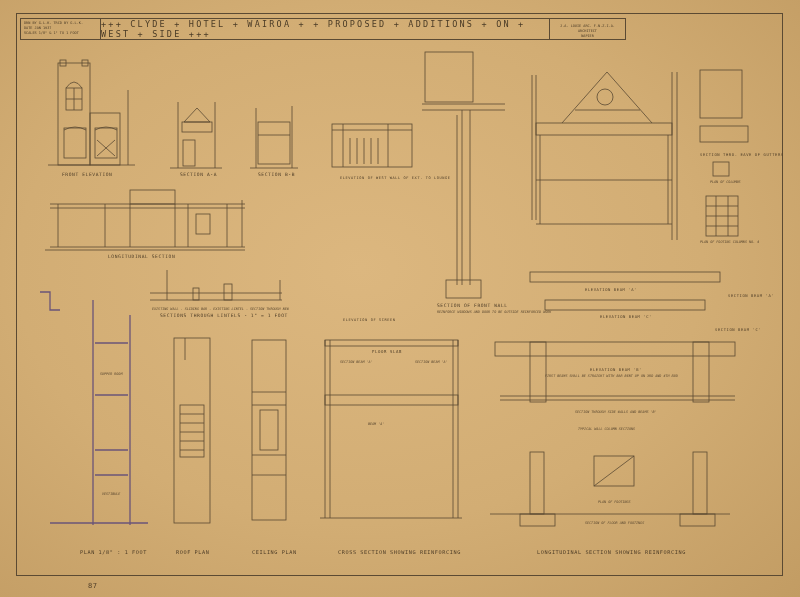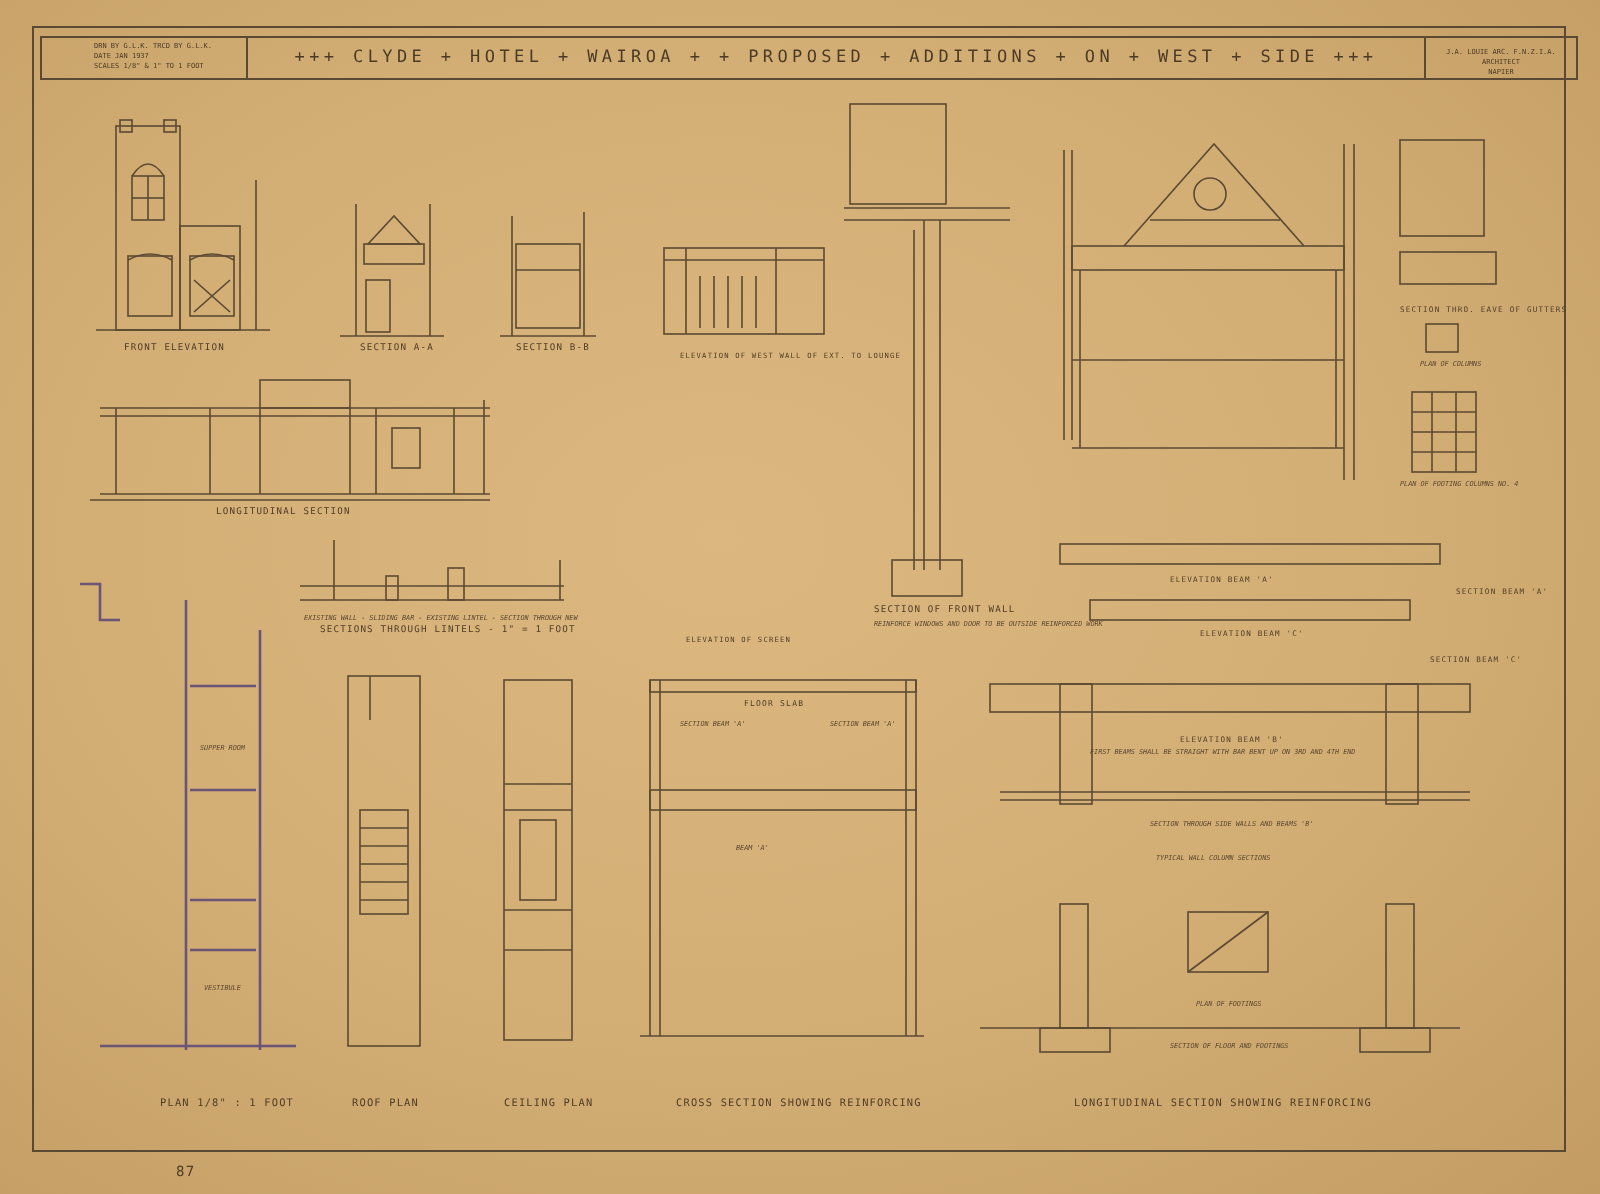--- a/index.html
+++ b/index.html
@@ -1,20 +1,20 @@
 <!DOCTYPE html>
 <html><head>
 <meta charset="utf-8">
 <style>
   html,body{margin:0;padding:0;}
   body{width:800px;height:597px;overflow:hidden;background:#c9a46e;font-family:"DejaVu Sans Mono",monospace;position:relative;}
   .paper{position:absolute;left:0;top:0;width:800px;height:597px;
     background:radial-gradient(ellipse at 45% 45%,#dcb77f 0%,#d2ad74 55%,#c29c63 100%);}
   .frame{position:absolute;left:16px;top:13px;width:767px;height:563px;border:1.5px solid #5b4a33;box-sizing:border-box;}
-  .titlebar{position:absolute;left:20px;top:18px;width:769px;height:22px;border:1px solid #5b4a33;box-sizing:border-box;display:flex;padding-left:23px;}
+  .titlebar{position:absolute;left:20px;top:18px;width:606px;height:22px;border:1px solid #5b4a33;box-sizing:border-box;display:flex;}
   .tb-left{width:80px;border-right:1px solid #5b4a33;font-size:3.5px;line-height:5px;padding:2px 3px;color:#4a3b26;box-sizing:border-box;}
   .tb-center{flex:1;display:flex;align-items:center;justify-content:center;font-size:8.5px;letter-spacing:2.2px;color:#4a3b26;}
   .tb-right{width:76px;border-left:1px solid #5b4a33;font-size:3.5px;line-height:5px;text-align:center;padding-top:5px;color:#4a3b26;box-sizing:border-box;}
   svg{position:absolute;left:0;top:0;}
   .lbl{position:absolute;font-size:4.6px;letter-spacing:0.6px;color:#4e3d27;white-space:nowrap;}
   .lbl.big{font-size:5.2px;}
   .note{position:absolute;font-size:3.4px;color:#5a4830;white-space:nowrap;font-style:italic;}
 </style>
 </head>
 <body>

